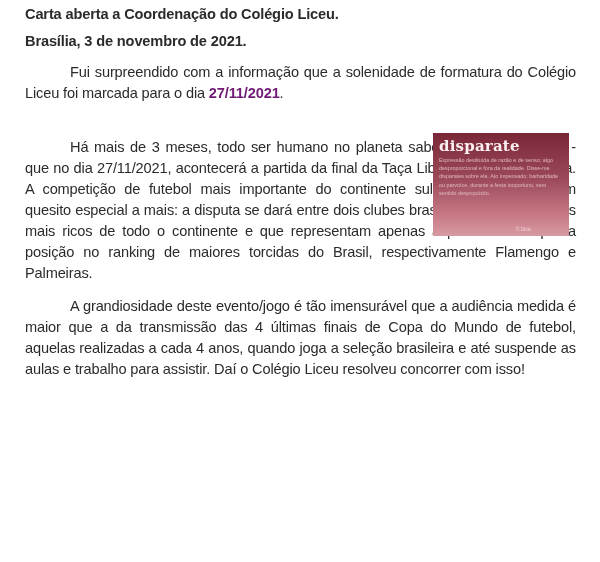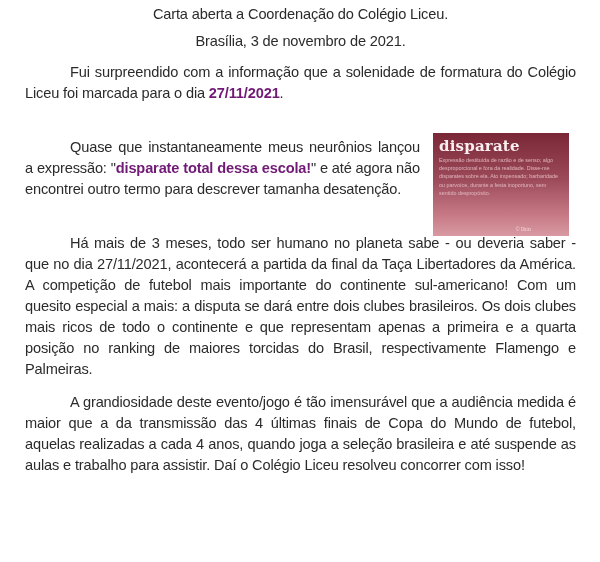--- a/index.html
+++ b/index.html
@@ -18,22 +18,23 @@
     .page {
       position: absolute;
       left: 25px;
       top: 0;
       width: 551px;
       font-size: 14.6px;
       line-height: 21px;
       letter-spacing: -0.15px;
     }
     .center {
-      text-align: center;
+      text-align: left;
       margin: 0;
+      font-weight: bold;
     }
     .title { padding-top: 4px; }
     .dateline { margin-top: 6px; }
     p.para {
       margin: 0;
       text-align: justify;
       text-indent: 45px;
     }
     .gap-10 { margin-top: 10px !important; }
     .gap-12 { margin-top: 12px !important; }
@@ -90,21 +91,20 @@
 
 <div class="page">
 
   <p class="center title">Carta aberta a Coordenação do Colégio Liceu.</p>
 
   <p class="center dateline">Brasília, 3 de novembro de 2021.</p>
 
   <p class="para gap-10"><span>Fui surpreendido com a informação que a solenidade de formatura do Colégio Liceu foi marcada para o dia </span><b>27/11/2021</b><span>.</span></p>
 
   <div class="float-wrap gap-30">
-    <p class="para para-left"><span>Quase que instantaneamente meus neurônios lançou a expressão: "</span><b>disparate total dessa escola!</b><span>" e até agora não encontrei outro termo para descrever tamanha desatenção.</span></p>
 
     <div class="def-card">
       <div class="def-word">disparate</div>
       <div class="def-text">Expressão destituída de razão e de senso; algo desproporcional e fora da realidade. Disse-me disparates sobre ela. Ato impensado; barbaridade ou parvoíce, durante a festa inoportuno, sem sentido despropósito.</div>
       <div class="def-source">© Dicio</div>
     </div>
   </div>
 
   <p class="para gap-30">Há mais de 3 meses, todo ser humano no planeta sabe - ou deveria saber - que no dia 27/11/2021, acontecerá a partida da final da Taça Libertadores da América. A competição de futebol mais importante do continente sul-americano! Com um quesito especial a mais: a disputa se dará entre dois clubes brasileiros. Os dois clubes mais ricos de todo o continente e que representam apenas a primeira e a quarta posição no ranking de maiores torcidas do Brasil, respectivamente Flamengo e Palmeiras.</p>
 

